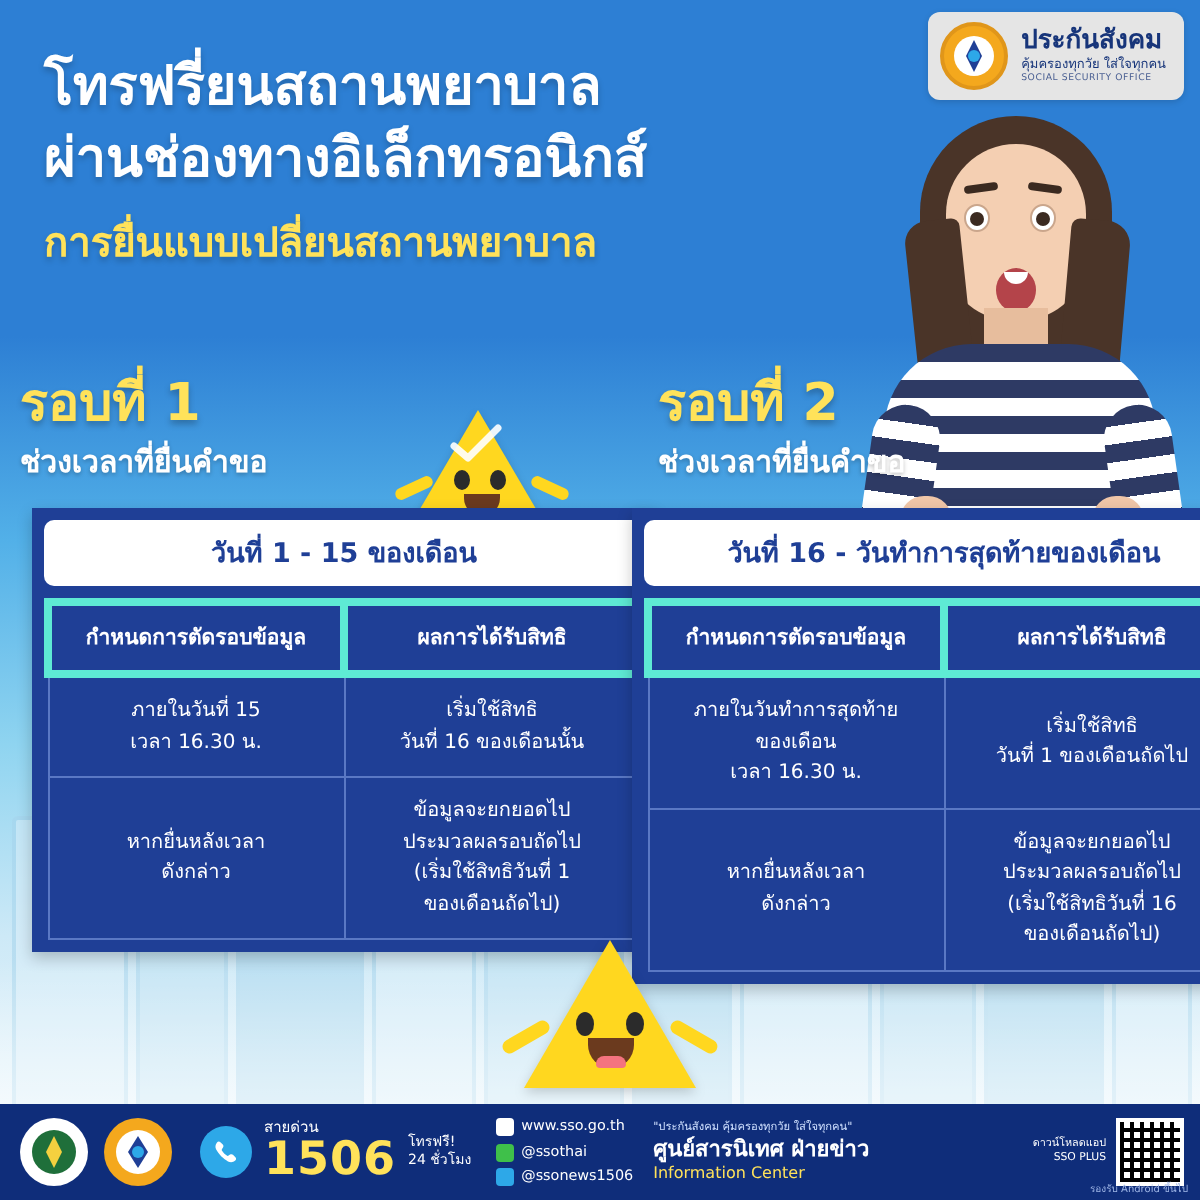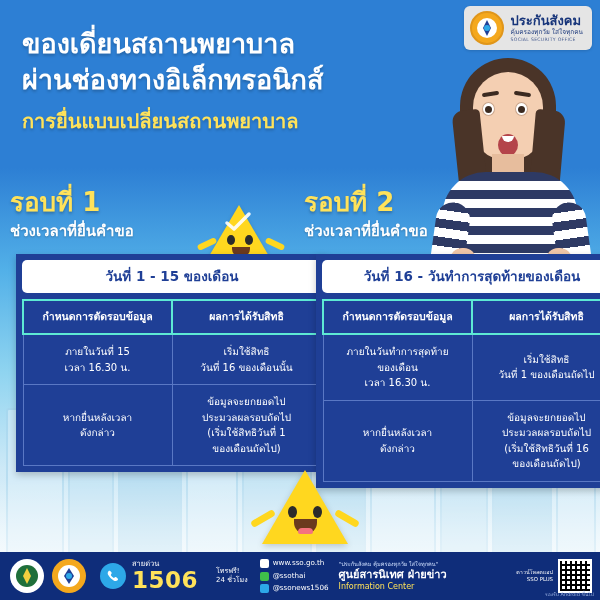--- a/index.html
+++ b/index.html
@@ -85,21 +85,21 @@
   .w-arm-l { position:absolute; left: 4px; top: 150px; width: 34px; height: 120px; background: repeating-linear-gradient(180deg,#2e3a64 0 9px,#fff 9px 18px); border-radius: 20px; transform: rotate(8deg); }
   .w-arm-r { position:absolute; right: 2px; top: 150px; width: 34px; height: 120px; background: repeating-linear-gradient(180deg,#2e3a64 0 9px,#fff 9px 18px); border-radius: 20px; transform: rotate(-8deg); }
   .w-hand { position:absolute; width: 26px; height: 30px; background:#f0c6a8; border-radius: 12px; }
 
   
   .rounds { position: absolute; top: 188px; left: 0; width: 600px; }
   .round {
     position: absolute; text-align: left; width: 260px;
   }
   .round.r1 { left: 10px; }
-  .round.r2 { left: 304px; }
+  .round.r2 { left: 329px; }
   .round .rt {
     font-size: 26px; font-weight: bold; color: #ffe25a; line-height: 1.15;
     text-shadow: 0 2px 3px rgba(0,0,0,.25);
   }
   .round .rs {
     margin-top: 4px;
     font-size: 15px; font-weight: bold; color: #ffffff; line-height: 1.2;
     text-shadow: 0 1px 2px rgba(0,0,0,.25);
   }
 
@@ -133,21 +133,21 @@
     color: #1f3f96;
     font-size: 13.5px; font-weight: bold;
     text-align: center;
     border-radius: 5px;
     padding: 5px 2px 6px;
   }
   .tbl { width: 100%; border-collapse: collapse; margin-top: 6px; }
   .tbl th {
     color: #ffffff; font-size: 10.5px; font-weight: bold;
     padding: 7px 3px 8px; text-align: center; vertical-align: middle;
-    border: 2px solid #5eead4;
+    border: 4px solid #5eead4;
   }
   .tbl td {
     color: #ffffff; font-size: 10px; line-height: 1.55;
     padding: 9px 5px; text-align: center; vertical-align: middle;
     border: 1px solid #5a78c4;
   }
   .tbl .c1 { width: 50%; }
   .tbl .c2 { width: 50%; }
 
   
@@ -173,21 +173,21 @@
   .f-emblems { display:flex; align-items:center; gap: 8px; padding-left: 10px; }
   .emblem { width: 34px; height: 34px; border-radius: 50%; background: #ffffff; display:flex; align-items:center; justify-content:center; }
   .emblem.gold { background: #f4a81d; }
   .f-phone { display:flex; align-items:center; gap: 6px; margin-left: 14px; }
   .phone-circle {
     width: 26px; height: 26px; border-radius: 50%; background: #2da8e8;
     display:flex; align-items:center; justify-content:center;
   }
   .f-phone .lbl { font-size: 7.5px; color:#ffffff; line-height:1.1; }
   .f-phone .num { font-size: 23px; font-weight: bold; color:#ffe25a; line-height: 1; letter-spacing: .5px; }
-  .f-free { font-size: 7px; color:#ffffff; line-height: 1.25; margin-left: 12px; }
+  .f-free { font-size: 7px; color:#ffffff; line-height: 1.25; margin-left: 0; }
   .f-links { font-size: 7.2px; color:#ffffff; line-height: 1.75; margin-left: 12px; }
   .f-links .row { display:flex; align-items:center; gap: 4px; }
   .f-links .col2 { display:flex; gap: 0; }
   .sm-ico { width: 9px; height: 9px; border-radius: 2px; background:#ffffff; display:inline-block; }
   .f-center { margin-left: 10px; text-align:left; }
   .f-center .cap { font-size: 5.6px; color: #cfe0ff; line-height:1.3; }
   .f-center .t1 { font-size: 11px; font-weight:bold; color:#ffffff; line-height:1.25; }
   .f-center .t2 { font-size: 8px; color:#ffe25a; line-height:1.2; }
   .f-qr { margin-left: auto; display:flex; align-items:center; gap:5px; padding-right: 8px; }
   .qr-note { font-size: 5.4px; color:#ffffff; text-align:right; line-height:1.35; }
@@ -232,21 +232,21 @@
     </svg>
   </div>
   <div class="logo-text">
     <div class="l1">ประกันสังคม</div>
     <div class="l2">คุ้มครองทุกวัย ใส่ใจทุกคน</div>
     <div class="l3">SOCIAL SECURITY OFFICE</div>
   </div>
 </div>
 
 <div class="headline">
-  <div class="h1">ของเดี่ยนสถานพยาบาล</div>
+  <div class="h1">โทรฟรี่ยนสถานพยาบาล</div>
   <div class="h1">ผ่านช่องทางอิเล็กทรอนิกส์</div>
   <div class="h2">การยื่นแบบเปลี่ยนสถานพยาบาล</div>
 </div>
 
 <div class="woman">
   <div class="w-hair"></div>
   <div class="w-face"></div>
   <div class="w-brow" style="left:56px; top:40px; transform:rotate(-8deg);"></div>
   <div class="w-brow" style="left:88px; top:40px; transform:rotate(8deg);"></div>
   <div class="w-eye" style="left:56px; top:50px;"></div>

